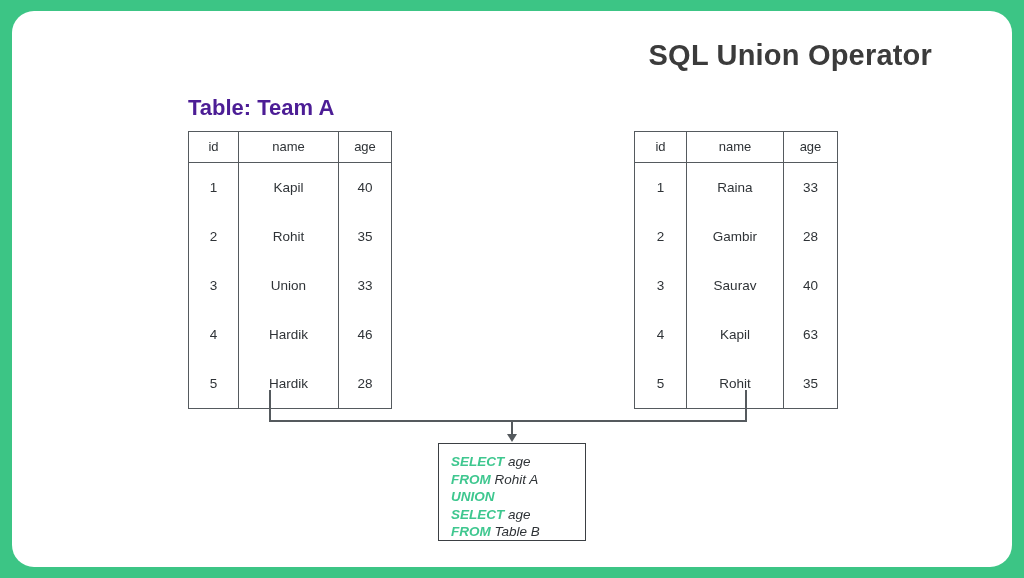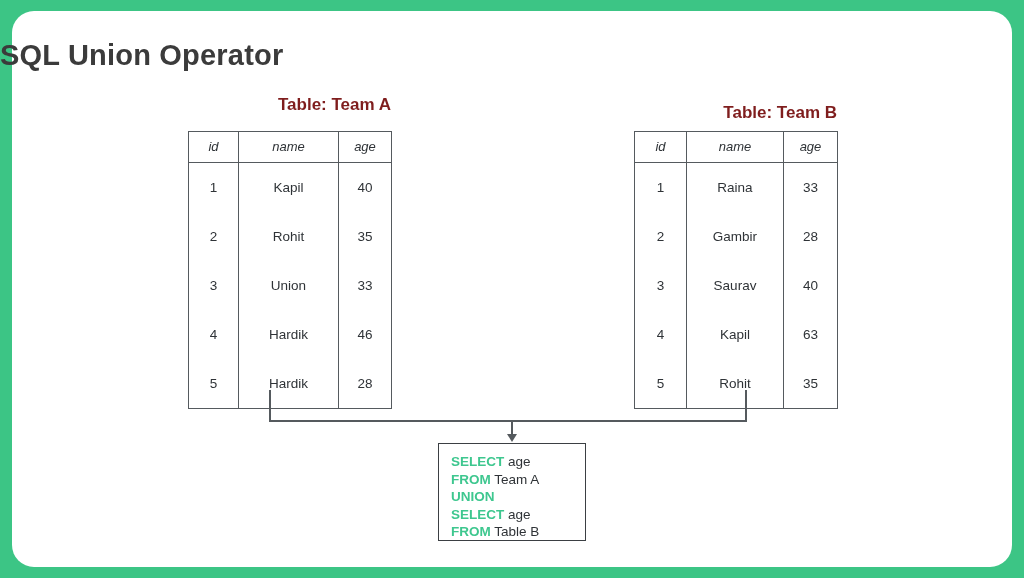--- a/index.html
+++ b/index.html
@@ -25,37 +25,37 @@
     width: 1000px;
     height: 556px;
     background: #ffffff;
     border-radius: 22px;
   }
   #page-title {
     position: absolute;
     left: 0;
     top: 39px;
     width: 932px;
-    text-align: left;
+    text-align: right;
     font-size: 29px;
     font-weight: bold;
     color: #3b3b3b;
     letter-spacing: 0.2px;
   }
 
   
   .tbl-wrap { position: absolute; }
   .tbl-caption {
     position: absolute;
     left: 0;
     width: 100%;
-    text-align: right;
-    font-size: 17px;
+    text-align: left;
+    font-size: 22px;
     font-weight: bold;
-    color: #7f1d1d;
+    color: #4c1d95;
     white-space: nowrap;
   }
   table.data-table {
     position: absolute;
     border-collapse: collapse;
     table-layout: fixed;
     background: #ffffff;
   }
   table.data-table th,
   table.data-table td {
@@ -65,21 +65,20 @@
     color: #2f3337;
     font-weight: normal;
     padding: 0;
   }
   table.data-table thead th {
     border-top: 1px solid #555a5e;
     border-bottom: 1px solid #555a5e;
     font-size: 13px;
     height: 30px;
     line-height: 30px;
-    font-style: italic;
   }
   table.data-table tbody td {
     font-size: 13.5px;
     height: 49px;
     border-bottom: none;
     border-top: none;
   }
   table.data-table tbody tr:last-child td {
     border-bottom: 1px solid #555a5e;
   }
@@ -117,20 +116,21 @@
   #sql-box {
     position: absolute;
     left: 438px;
     top: 443px;
     width: 148px;
     height: 98px;
     border: 1.6px solid #3b3f43;
     background: #ffffff;
     box-sizing: border-box;
     padding: 9px 16px 0 12px;
+    font-style: italic;
   }
   .sql-line {
     font-size: 13.5px;
     line-height: 17.5px;
     color: #2f3337;
     white-space: nowrap;
   }
   .kw { color: #3ec78f; font-weight: bold; }
   .arg { color: #2f3337; }
 </style>
@@ -182,23 +182,20 @@
         <td>46</td>
       </tr>
       <tr>
         <td>5</td>
         <td>Hardik</td>
         <td>28</td>
       </tr>
     </tbody>
   </table>
 
-  <div class="tbl-wrap" style="left:634px; top:103px; width:203px; height:20px;">
-    <div class="tbl-caption">Table: Team B</div>
-  </div>
 
   <table class="data-table" id="table-b">
     <colgroup>
       <col class="c-id">
         <col class="c-name">
         <col class="c-age">
     </colgroup>
     <thead>
       <tr>
         <th>id</th>
@@ -239,21 +236,21 @@
   <div class="line v-line" style="left:745px; top:390px; height:32px;"></div>
   <div class="line h-line" style="left:269px; top:420px; width:478px;"></div>
   <div class="line v-line" style="left:511px; top:420px; height:16px;"></div>
   <div class="arrow-head" style="left:507px; top:434px;"></div>
 
   <div id="sql-box">
     <div class="sql-line">
       <span class="kw">SELECT</span><span class="arg"> age</span>
     </div>
     <div class="sql-line">
-      <span class="kw">FROM</span><span class="arg"> Team A</span>
+      <span class="kw">FROM</span><span class="arg"> Rohit A</span>
     </div>
     <div class="sql-line">
       <span class="kw">UNION</span><span class="arg"></span>
     </div>
     <div class="sql-line">
       <span class="kw">SELECT</span><span class="arg"> age</span>
     </div>
     <div class="sql-line">
       <span class="kw">FROM</span><span class="arg"> Table B</span>
     </div>

